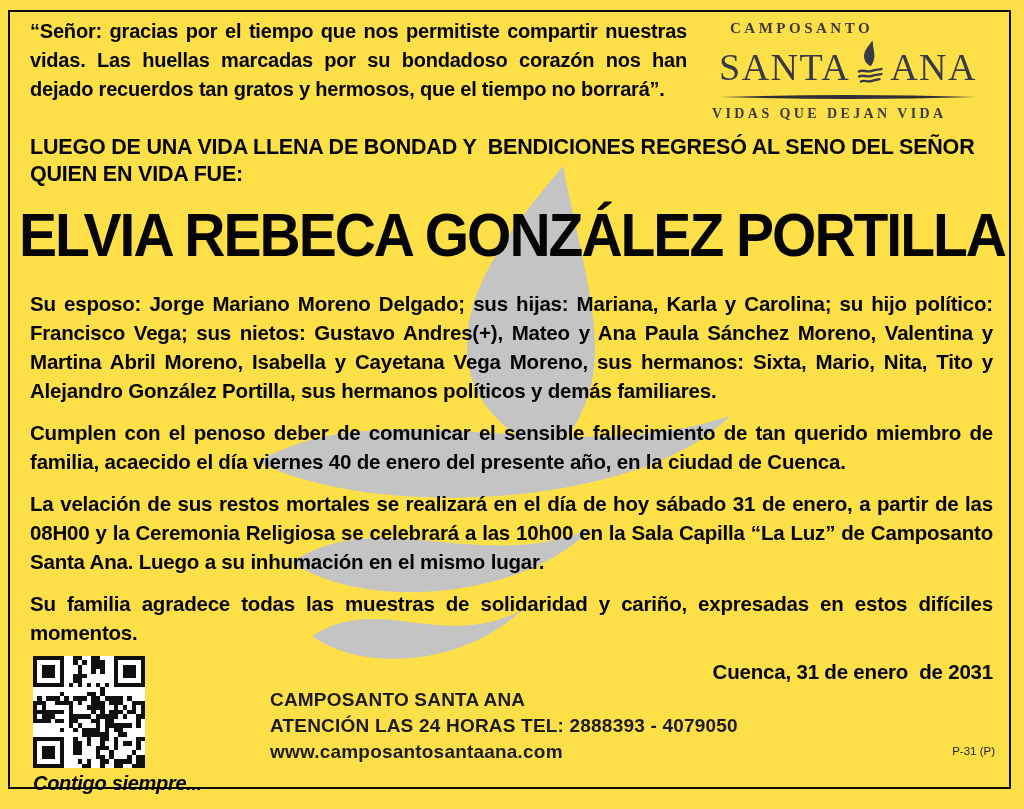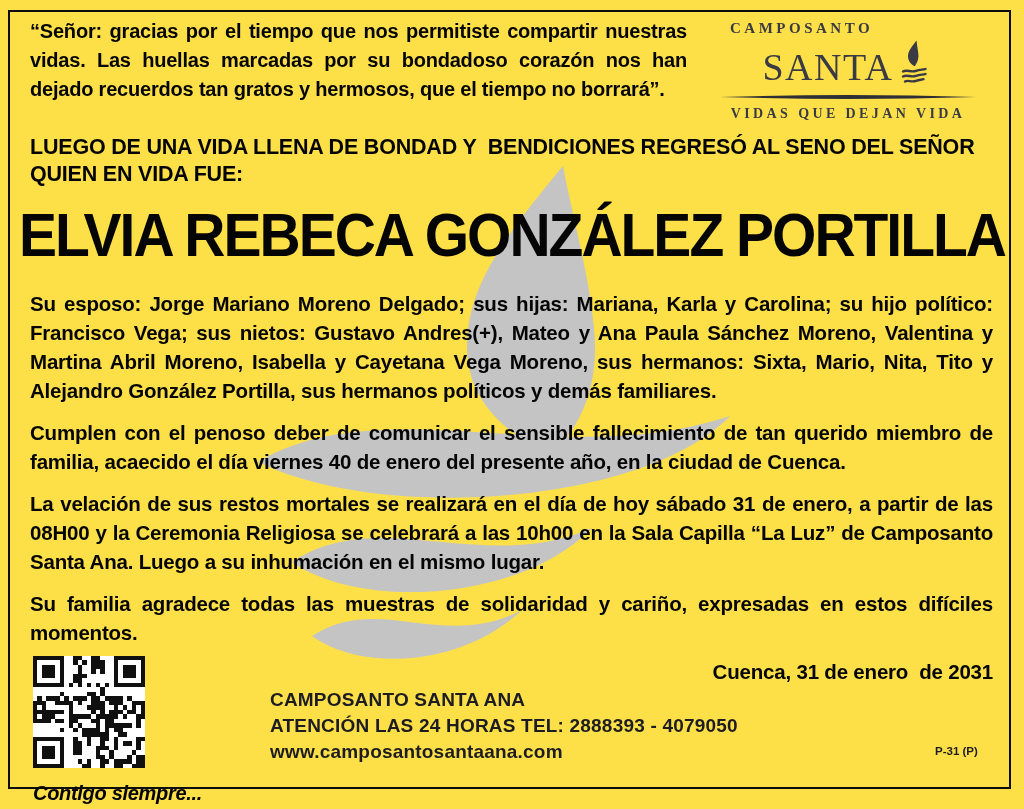--- a/index.html
+++ b/index.html
@@ -18,21 +18,21 @@
     position:absolute;left:30px;top:17px;width:657px;
     font-size:20px;font-weight:700;line-height:29px;
     text-align:justify;text-align-last:left;letter-spacing:-0.2px;
   }
 
   .logo{position:absolute;left:712px;top:20px;width:272px;color:#3a3a44;font-family:Liberation Serif, serif;}
   .logo-top{font-size:15px;font-weight:700;letter-spacing:3.5px;padding-left:18px;}
   .logo-name{display:flex;align-items:flex-end;justify-content:center;font-size:38px;font-weight:400;letter-spacing:1.5px;margin-top:2px;}
   .logo-name svg{margin:0 5px 4px 5px;}
   .logo-divider{display:block;margin:4px auto 0 auto;}
-  .logo-tagline{font-size:14px;font-weight:600;letter-spacing:3.4px;text-align:center;margin-top:5px;color:#3a3a44;}
+  .logo-tagline{font-size:14px;font-weight:600;letter-spacing:3.4px;margin-top:5px;color:#3a3a44;}
 
   .intro{
     position:absolute;left:30px;top:134px;width:965px;
     font-size:21.5px;font-weight:700;line-height:27px;letter-spacing:-0.2px;
     white-space:pre-wrap;
   }
   .name{
     position:absolute;left:18px;top:200px;width:988px;text-align:center;
     font-size:57px;font-weight:700;letter-spacing:-2px;white-space:nowrap;
     transform:scaleY(1.06);transform-origin:top center;
@@ -42,29 +42,29 @@
     margin:0 0 13px 0;font-size:20.5px;font-weight:700;line-height:29px;
     text-align:justify;text-align-last:left;letter-spacing:-0.2px;
   }
   .dateline{
     font-size:20.5px;font-weight:700;text-align:right;margin-top:1px;
     white-space:pre-wrap;letter-spacing:-0.2px;
   }
 
   .qr-block{position:absolute;left:33px;top:656px;width:190px;}
   .qr-code{display:block;background:#fff;}
-  .qr-caption{font-size:20px;font-weight:700;font-style:italic;margin-top:14px;letter-spacing:-0.3px;}
+  .qr-caption{font-size:20px;font-weight:700;font-style:italic;margin-top:4px;letter-spacing:-0.3px;}
 
   .footer-center{
     position:absolute;left:270px;top:687px;width:480px;text-align:left;
     font-size:19px;font-weight:700;line-height:26px;color:#1c1c22;letter-spacing:0.2px;
   }
   .page-code{
-    position:absolute;left:935px;top:745px;width:60px;text-align:left;
-    font-size:11.5px;font-weight:700;color:#1c1c22;
+    position:absolute;left:935px;top:745px;width:60px;text-align:right;
+    font-size:11.5px;font-weight:400;color:#1c1c22;
   }
 </style>
 </head>
 <body>
 
 <div class="page">
 
   <svg class="watermark" width="1024" height="809" viewBox="0 0 1024 809" aria-hidden="true">
     <g fill="#c4c4c4">
       <path d="M563,166 C505,236 467,286 467,346 C467,402 506,434 552,454
@@ -87,20 +87,21 @@
         <span>SANTA</span>
         <svg width="30" height="46" viewBox="0 0 30 46" aria-hidden="true">
           <path fill="#3a3a44" d="M17.5,1.5 C11.5,9 8.2,13.5 9.2,19.2 C10,23.8 13.6,26 15.8,27.2
                    C18.8,23.2 20.2,18.6 19.2,13.6 C18.5,9.6 18,5.6 17.5,1.5 Z"></path>
           <g fill="none" stroke="#3a3a44" stroke-width="2.4" stroke-linecap="round">
             <path d="M4,32.5 C8,30.2 12,33.8 17,31.8 C21,30.2 24,31 26.5,30"></path>
             <path d="M4,37.5 C8,35.2 12,38.8 17,36.8 C21,35.2 24,36 26.5,35"></path>
             <path d="M6,42.5 C9,40.6 12.5,43.6 17,41.8 C20.5,40.4 22.5,41 24.5,40.2"></path>
           </g>
         </svg>
+        <span>ANA</span>
       </div>
       <svg class="logo-divider" width="256" height="8" viewBox="0 0 256 8" aria-hidden="true">
         <path fill="#2e2e36" d="M0,4 Q128,0.2 256,4 Q128,7.8 0,4 Z"></path>
       </svg>
       <div class="logo-tagline">VIDAS QUE DEJAN VIDA</div>
     </div>
 
     <div class="intro">LUEGO DE UNA VIDA LLENA DE BONDAD Y  BENDICIONES REGRESÓ AL SENO DEL SEÑOR QUIEN EN VIDA FUE:</div>
 
     <div class="name">ELVIA REBECA GONZÁLEZ PORTILLA</div>

